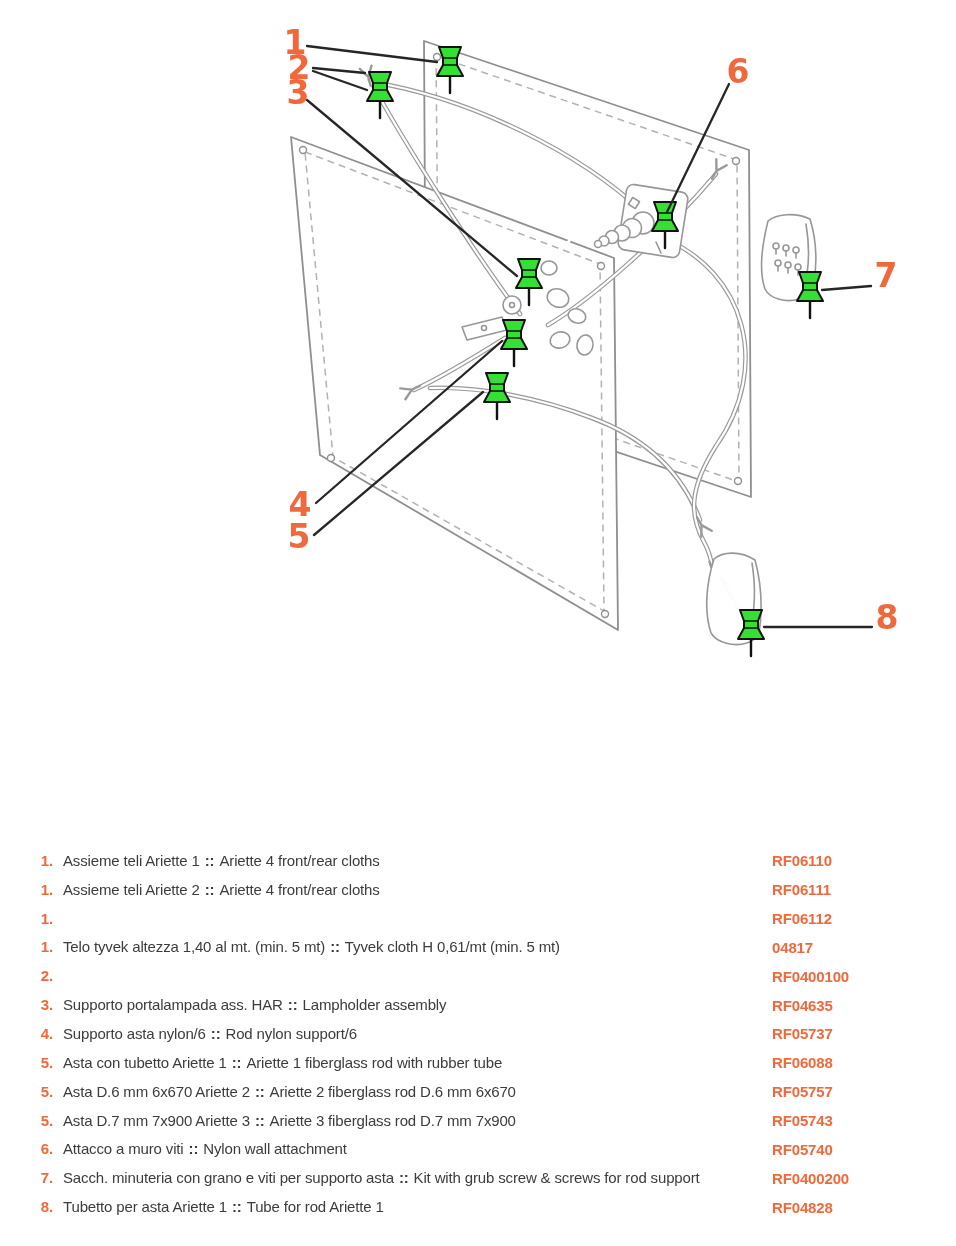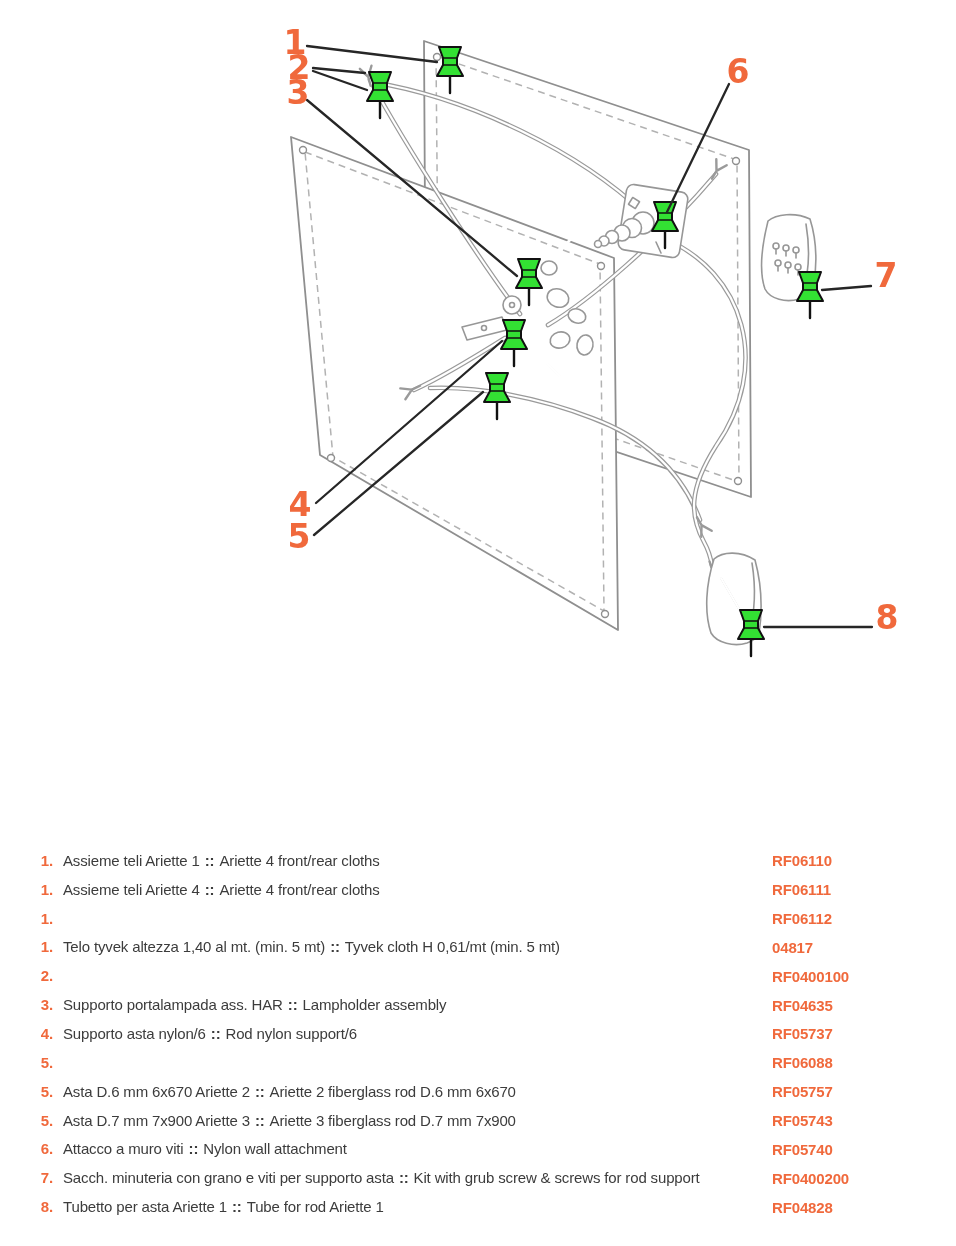--- a/index.html
+++ b/index.html
@@ -207,21 +207,21 @@
     <span class="num">1.</span>
     <span class="desc">
       <span class="it">Assieme teli Ariette 1</span><span class="sep">::</span><span class="en">Ariette 4 front/rear cloths</span>
     </span>
     <span class="code">RF06110</span>
   </div>
 
   <div class="row">
     <span class="num">1.</span>
     <span class="desc">
-      <span class="it">Assieme teli Ariette 4</span><span class="sep">::</span><span class="en">Ariette 4 front/rear cloths</span>
+      <span class="it">Assieme teli Ariette 2</span><span class="sep">::</span><span class="en">Ariette 4 front/rear cloths</span>
     </span>
     <span class="code">RF06111</span>
   </div>
 
   <div class="row">
     <span class="num">1.</span>
     <span class="code">RF06112</span>
   </div>
 
   <div class="row">
@@ -248,20 +248,23 @@
   <div class="row">
     <span class="num">4.</span>
     <span class="desc">
       <span class="it">Supporto asta nylon/6</span><span class="sep">::</span><span class="en">Rod nylon support/6</span>
     </span>
     <span class="code">RF05737</span>
   </div>
 
   <div class="row">
     <span class="num">5.</span>
+    <span class="desc">
+      <span class="it">Asta con tubetto Ariette 1</span><span class="sep">::</span><span class="en">Ariette 1 fiberglass rod with rubber tube</span>
+    </span>
     <span class="code">RF06088</span>
   </div>
 
   <div class="row">
     <span class="num">5.</span>
     <span class="desc">
       <span class="it">Asta D.6 mm 6x670 Ariette 2</span><span class="sep">::</span><span class="en">Ariette 2 fiberglass rod D.6 mm 6x670</span>
     </span>
     <span class="code">RF05757</span>
   </div>

